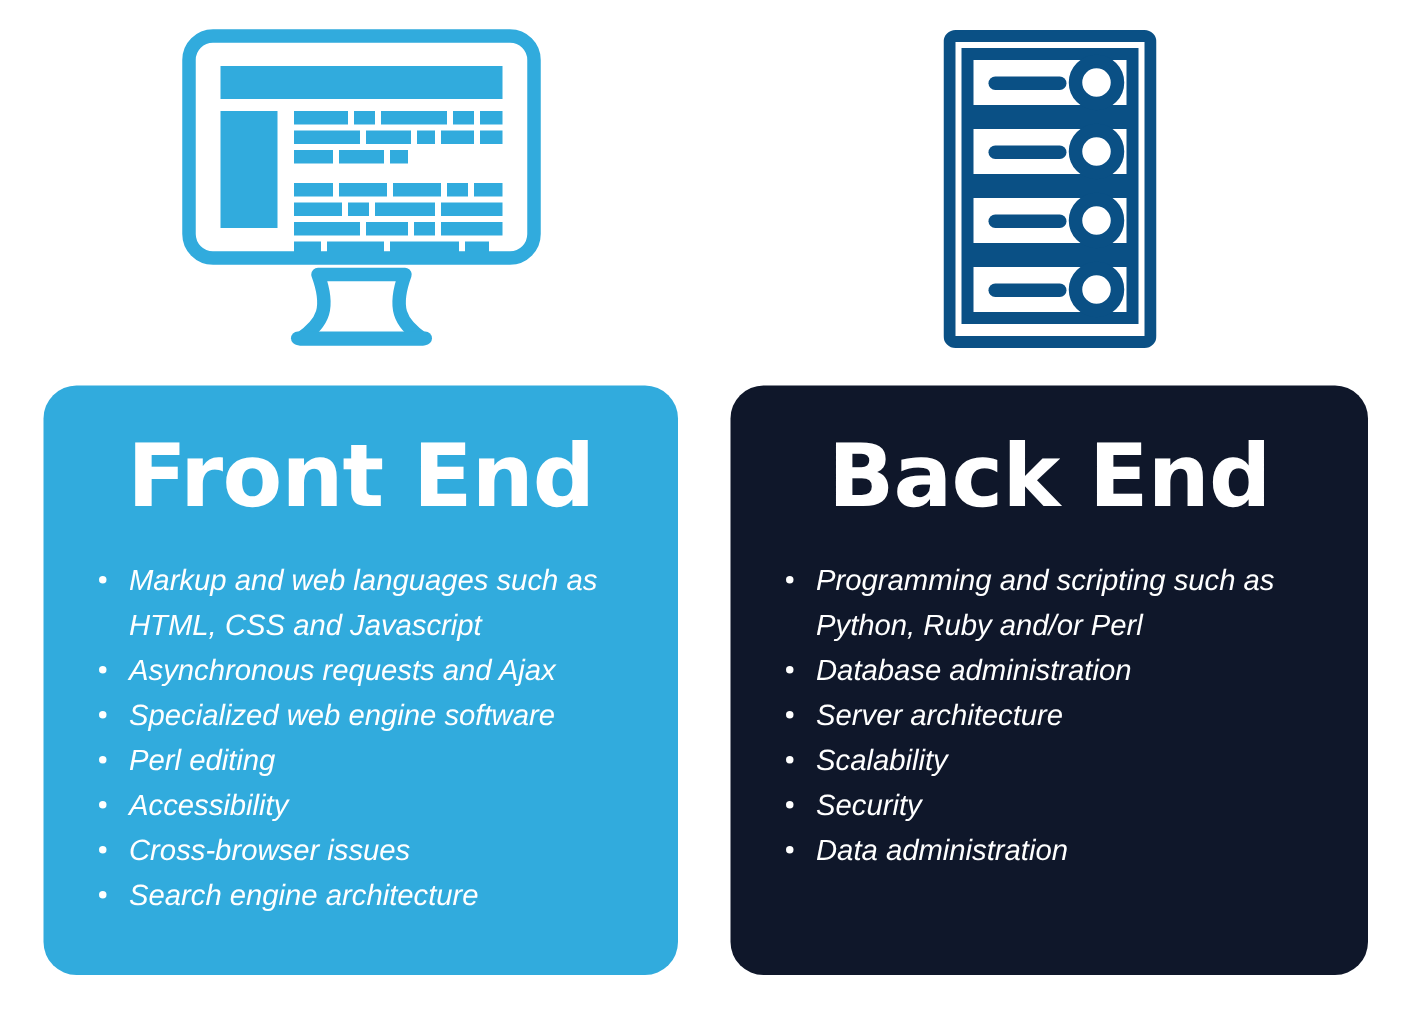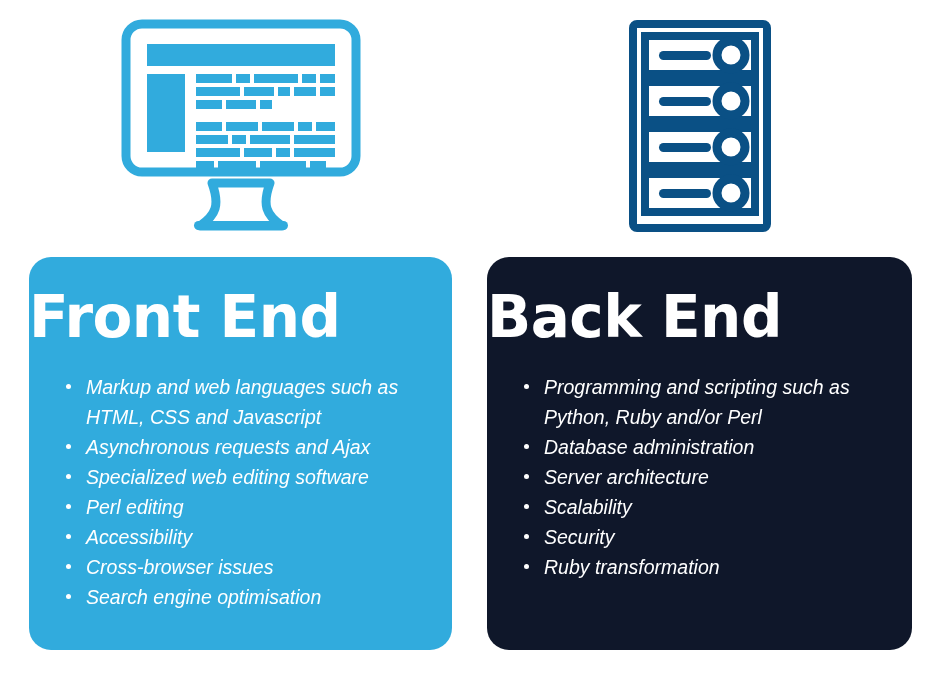--- a/index.html
+++ b/index.html
@@ -60,20 +60,21 @@
   }
   .panel.back {
     left: 487px;
     width: 425px;
     background: #0f172a;
   }
 
   .panel-title {
     margin: 0;
     padding-top: 29px;
+    text-align: center;
     color: #ffffff;
     font-family: "DejaVu Sans", sans-serif;
     font-weight: bold;
     font-size: 58px;
     line-height: 62px;
     letter-spacing: -0.5px;
   }
 
   .panel-list {
     list-style: none;
@@ -200,37 +201,37 @@
       <li>
         <span class="bullet"></span>
         <span class="li-text">Markup and web languages such as HTML, CSS and Javascript</span>
       </li>
       <li>
         <span class="bullet"></span>
         <span class="li-text">Asynchronous requests and Ajax</span>
       </li>
       <li>
         <span class="bullet"></span>
-        <span class="li-text">Specialized web editing software</span>
+        <span class="li-text">Specialized web engine software</span>
       </li>
       <li>
         <span class="bullet"></span>
         <span class="li-text">Perl editing</span>
       </li>
       <li>
         <span class="bullet"></span>
         <span class="li-text">Accessibility</span>
       </li>
       <li>
         <span class="bullet"></span>
         <span class="li-text">Cross-browser issues</span>
       </li>
       <li>
         <span class="bullet"></span>
-        <span class="li-text">Search engine optimisation</span>
+        <span class="li-text">Search engine architecture</span>
       </li>
     </ul>
   </div>
 
   <div class="panel back">
     <h2 class="panel-title">Back End</h2>
     <ul class="panel-list">
       <li>
         <span class="bullet"></span>
         <span class="li-text">Programming and scripting such as Python, Ruby and/or Perl</span>
@@ -246,18 +247,18 @@
       <li>
         <span class="bullet"></span>
         <span class="li-text">Scalability</span>
       </li>
       <li>
         <span class="bullet"></span>
         <span class="li-text">Security</span>
       </li>
       <li>
         <span class="bullet"></span>
-        <span class="li-text">Ruby transformation</span>
+        <span class="li-text">Data administration</span>
       </li>
     </ul>
   </div>
 
 </div>
 
 </body></html>

